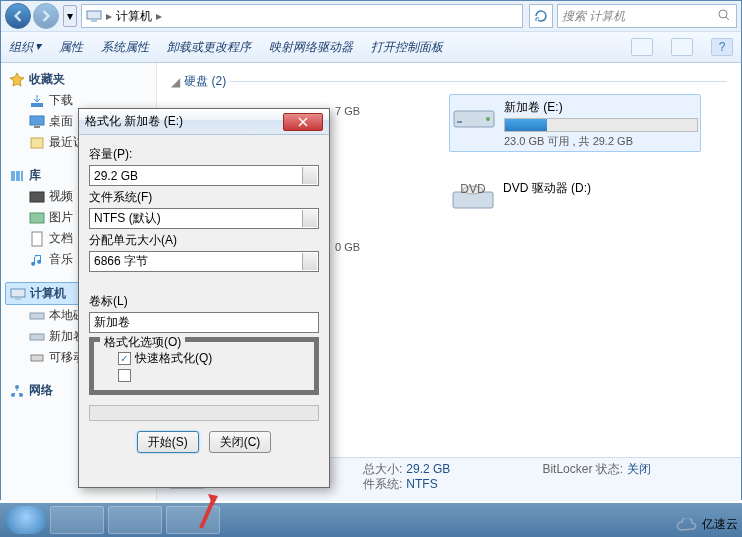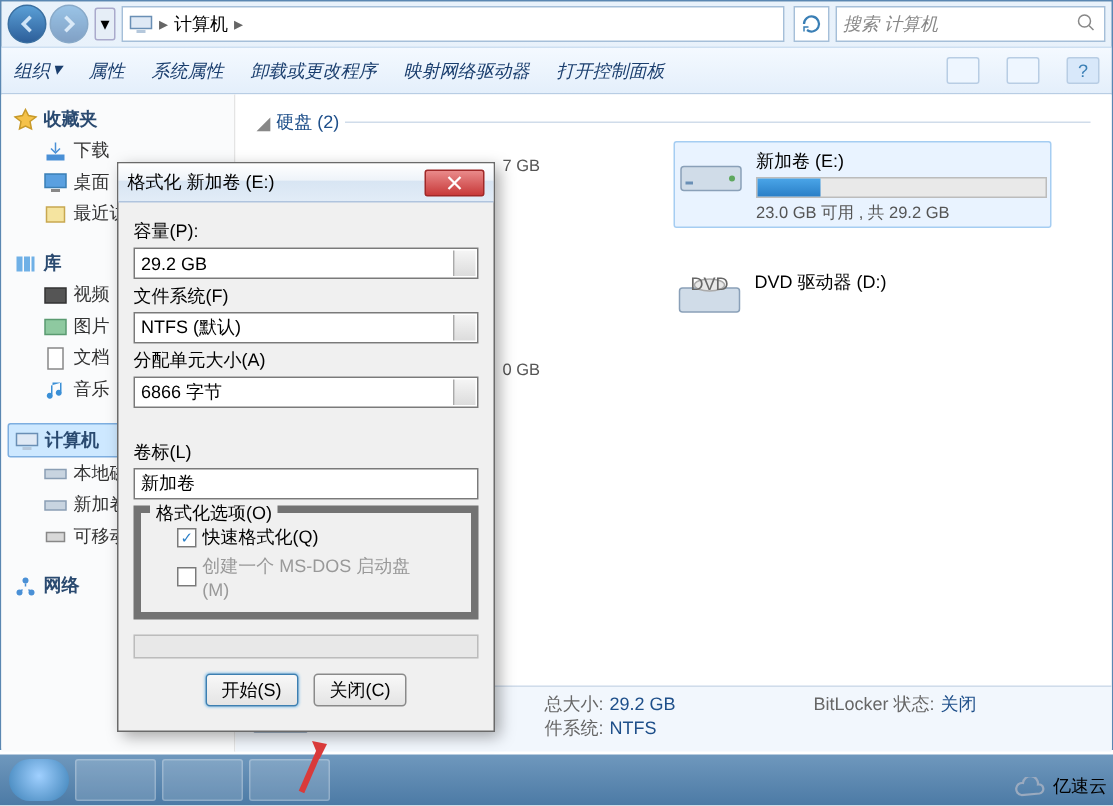--- a/index.html
+++ b/index.html
@@ -311,21 +311,20 @@
     <div class="lbl">卷标(L)</div>
     <input class="inp" value="新加卷" style="">
     <div class="grp-box">
       <div class="gl">格式化选项(O)</div>
       <div class="chk">
           <div class="box">✓</div>
           <span>快速格式化(Q)</span>
         </div>
       <div class="chk" style="color:#999">
           <div class="box"></div>
-          <span>创建一个 MS-DOS 启动盘(M)</span>
         </div>
     </div>
     <div class="prog"></div>
     <div class="dlg-btns">
       <div class="btn start">开始(S)</div>
       <div class="btn">关闭(C)</div>
     </div>
   </div>
 </div>
 

